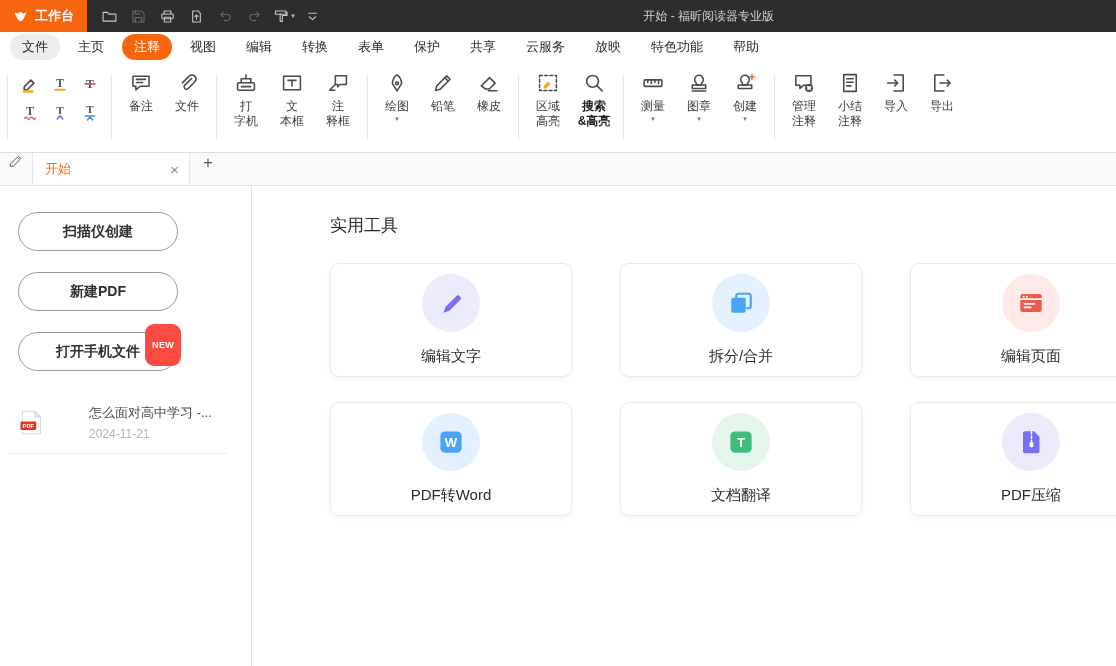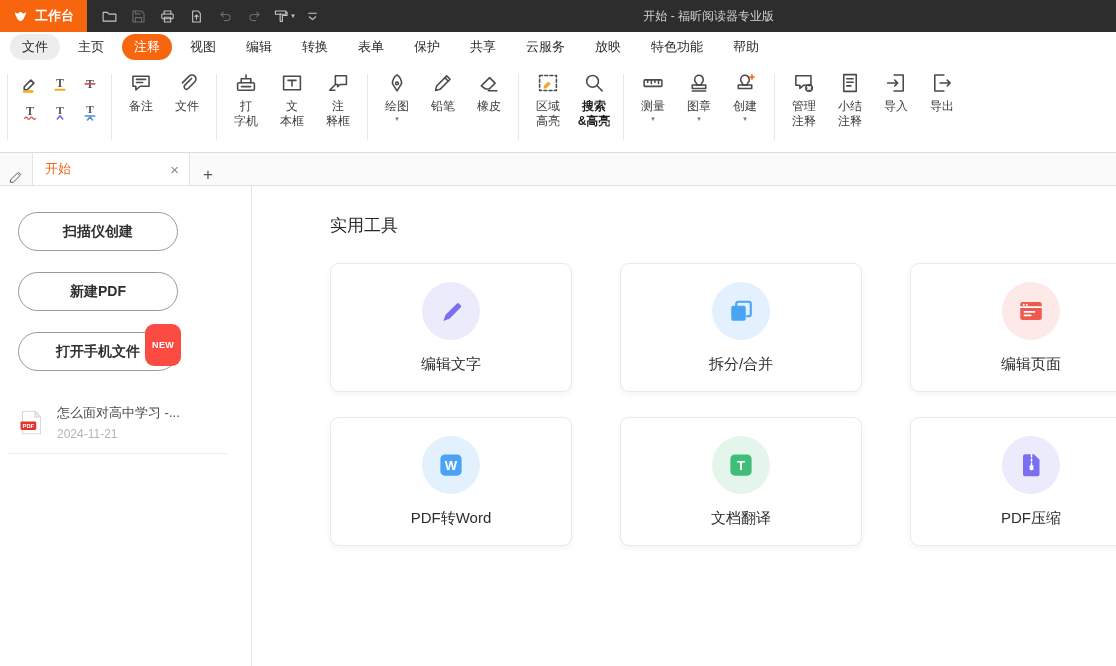--- a/index.html
+++ b/index.html
@@ -30,21 +30,21 @@
   .rgroup{display:flex;align-items:flex-start;padding:0 3px;}
   .ritem{min-width:46px;display:flex;flex-direction:column;align-items:center;
     padding:5px 3px 2px;border-radius:3px;cursor:default;}
   .ric{height:27px;display:flex;align-items:center;justify-content:center;color:#4a4a4a;}
   .rlabel{font-size:12px;line-height:15px;color:#3d3d3d;text-align:center;white-space:pre-line;margin-top:3px;}
   .rlabel.bold{font-weight:bold;color:#1f1f1f;}
   .rcaret{font-size:7px;color:#777;margin-top:1px;line-height:8px;}
   .markup-grid{display:grid;grid-template-columns:repeat(3,27px);grid-auto-rows:25px;gap:3px;padding:9px 2px 0;}
   .mk{display:flex;align-items:center;justify-content:center;color:#4a4a4a;}
   
-  .tabbar{height:33px;background:#fafafa;border-bottom:1px solid #e2e2e2;display:flex;align-items:flex-end;}
+  .tabbar{height:33px;background:#fafafa;border-bottom:1px solid #e2e2e2;display:flex;align-items:flex-start;}
   .tab-pen{width:32px;display:flex;align-items:center;justify-content:center;color:#555;}
   .doc-tab{width:158px;height:32px;background:#fff;border-left:1px solid #e5e5e5;border-right:1px solid #e5e5e5;
     display:flex;align-items:center;justify-content:space-between;padding:0 10px 0 12px;}
   .doc-tab-label{color:var(--accent);font-size:13px;}
   .tab-close{color:#8a8a8a;font-size:15px;line-height:1;}
   .tab-new{width:36px;text-align:center;color:#555;font-size:17px;}
   
   .content{display:flex;height:480px;background:#fff;}
   .sidebar{width:252px;border-right:1px solid #e2e2e2;padding-top:26px;display:flex;flex-direction:column;}
   .sb-btn{width:160px;height:39px;border:1px solid #9a9a9a;border-radius:20px;margin:0 0 21px 18px;
@@ -54,27 +54,27 @@
   .sb-badge{position:absolute;top:-9px;right:-4px;background:var(--badge-red);color:#fff;font-size:9px;
     font-weight:bold;padding:16px 7px;border-radius:9px;letter-spacing:.3px;}
   .recent-head{height:30px;background:#f1f1f1;display:flex;align-items:center;margin:4px 24px 0 8px;
     padding:0 10px;border-radius:2px;}
   .rh-clock{display:flex;color:#555;}
   .rh-label{font-size:13px;color:#333;margin-left:8px;flex:1;}
   .rh-trash{display:flex;color:#555;}
   .recent-item{display:flex;align-items:center;gap:12px;margin:0 24px 0 8px;padding:12px 10px;
     border-bottom:1px solid #ececec;}
   .ri-icon{display:flex;}
-  .ri-texts{display:flex;flex-direction:column;gap:5px;}
+  .ri-texts{display:flex;flex-direction:column;gap:5px;margin-left:32px;}
   .ri-title{font-size:13px;color:#4a4a4a;}
   .ri-date{font-size:12px;color:#b5b5b5;}
   .main{flex:1;padding:28px 0 0 78px;overflow:hidden;}
   .heading{font-size:17px;color:#2b2b2b;font-weight:500;}
   .cards{display:grid;grid-template-columns:repeat(3,242px);gap:25px 48px;margin-top:26px;}
-  .card{height:129px;background:#fff;border:1px solid #eaeaea;border-radius:9px;
+  .card{height:114px;background:#fff;border:1px solid #eaeaea;border-radius:9px;
     box-shadow:0 2px 6px rgba(0,0,0,.05);display:flex;flex-direction:column;align-items:center;
     justify-content:center;gap:15px;cursor:default;}
   .card-ic{width:58px;height:58px;border-radius:50%;display:flex;align-items:center;justify-content:center;}
   .card-label{font-size:15px;color:#2d2d2d;}
 </style>
 </head>
 <body>
 
 <div class="titlebar">
   <div class="wb-btn">

